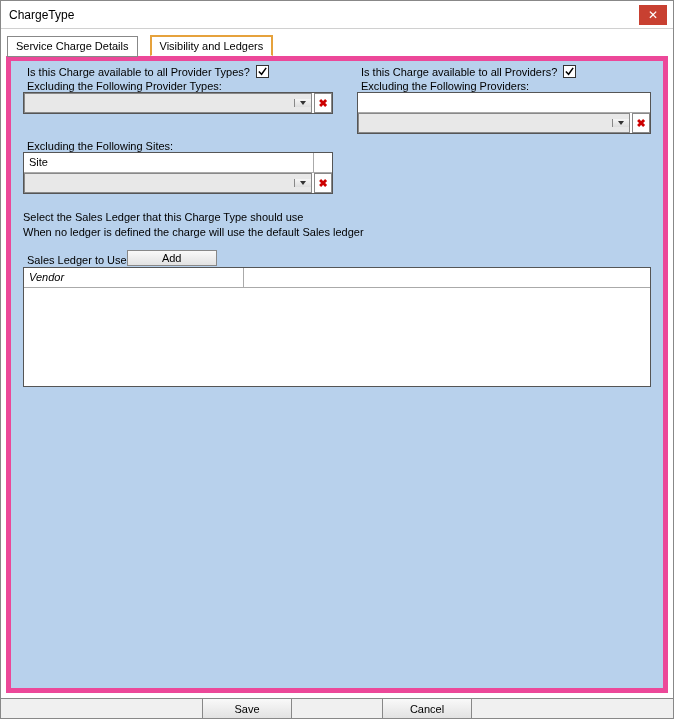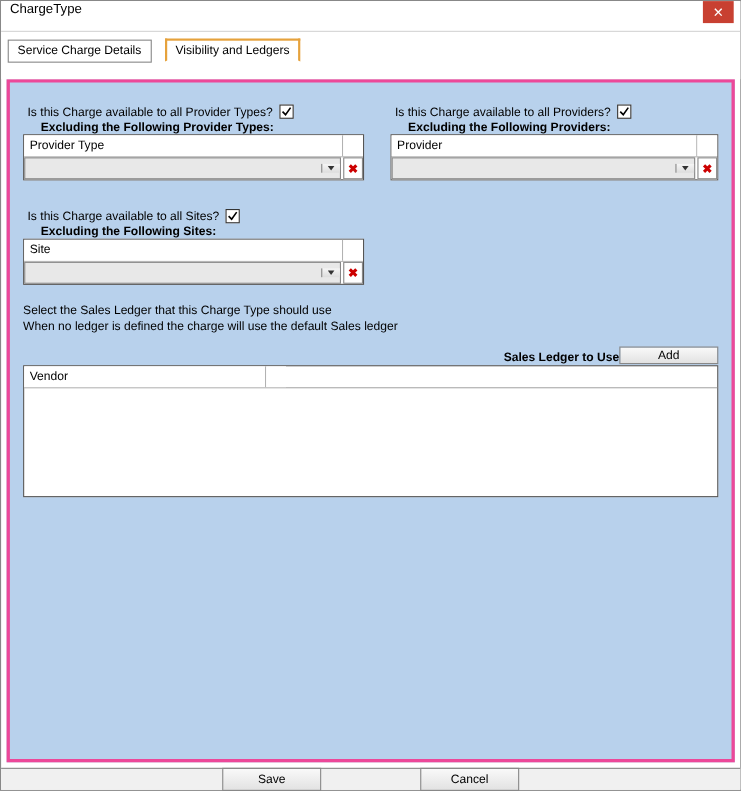--- a/index.html
+++ b/index.html
@@ -16,36 +16,37 @@
     border: 1px solid #888;
     background: #fff;
     position: relative;
     display: flex;
     flex-direction: column;
   }
   .titlebar {
     height: 28px;
     background: #fff;
     display: flex;
+    align-items: center;
     padding: 0 6px 0 8px;
     border-bottom: 1px solid #d0d0d0;
     justify-content: space-between;
   }
   .titlebar-title { font-size: 12px; }
   .close-btn {
     width: 28px; height: 20px;
     background: #c84031;
     color: #fff;
     display: flex; align-items: center; justify-content: center;
     font-size: 12px;
     cursor: pointer;
   }
   .tabs {
     display: flex;
-    padding: 6px 6px 16px 6px;
+    padding: 6px 6px 0 6px;
     background: #fff;
     position: relative;
     z-index: 2;
   }
   .tab {
     padding: 3px 8px;
     border: 1px solid #888;
     border-bottom: 1px solid #888;
     background: #fff;
     font-size: 11px;
@@ -57,24 +58,24 @@
   .tab.active {
     border: 2px solid #e6a23c;
     border-bottom: 1px solid #fff;
     z-index: 5;
     top:0;
     margin-left:12px;
   }
   .panel {
     flex: 1;
     margin: 0 5px 5px 5px;
-    border: 3px solid #ec4899;
+    border: 5px solid #ec4899;
     background: #b8d1ec;
     position: relative;
-    padding: 20px 12px 10px 12px;
+    padding: 4px 12px 10px 12px;
     display: flex;
     flex-direction: column;
   }
   .upper {
     display: flex;
     gap: 24px;
   }
   .col-left {
     flex: 0 0 310px;
     display: flex;
@@ -86,21 +87,21 @@
     display: flex;
     flex-direction: column;
   }
   .section { }
   .question-row {
     display: flex;
     align-items: center;
     gap: 6px;
     margin: 0 0 2px 4px;
   }
-  .bold-label { font-weight: bold; margin-left: 16px; font-size: 11px; }
+  .bold-label { font-weight: normal; margin-left: 4px; font-size: 11px; }
   .chk {
     width: 13px; height: 13px;
     border: 1px solid #333;
     background: #fff;
     display: inline-flex;
     align-items: center; justify-content: center;
     cursor: pointer;
   }
   .chk svg { width: 11px; height:11px; }
   .grid-wrap {
@@ -165,21 +166,21 @@
   }
   .ledger-help {
     text-align:left;
     font-size: 11px;
     line-height:1.35;
     margin-bottom: 10px;
   }
   .ledger-title-row {
     display:flex;
     align-items:flex-end;
-    justify-content:flex-end;
+    justify-content:flex-start;
     margin-bottom:1px;
   }
   .add-btn {
     width: 90px;
     height: 16px;
     background: linear-gradient(#f9f9f9,#e2e2e2);
     border:1px solid #888;
     font-size:11px;
     cursor:pointer;
   }
@@ -187,20 +188,21 @@
     border:1px solid #555;
     background:#fff;
     height:120px;
     display:flex;
     flex-direction:column;
   }
   .ledger-grid .hdr-row {
     display:flex;
     height:20px;
     border-bottom:1px solid #aaa;
+    font-style:italic;
   }
   .ledger-grid .hdr {
     padding:3px 5px;
     border-right:1px solid #aaa;
     background:#fff;
     font-size:11px;
   }
   .ledger-grid .hdr.vendor { flex:0 0 220px; }
   .ledger-grid .hdr.sales { flex:1; }
   .ledger-grid .hdr.spacer { flex:0 0 18px; border-right:none; }
@@ -250,50 +252,38 @@
           <div class="question-row">
             <span>Is this Charge available to all Provider Types?</span>
             <div class="chk">
               <svg viewBox="0 0 12 12">
                   <path d="M2 6 L5 9 L10 2" stroke="#000" stroke-width="1.6" fill="none"></path>
                 </svg>
             </div>
           </div>
           <div class="bold-label">Excluding the Following Provider Types:</div>
           <div class="grid-wrap provider-types-grid">
-            <div class="grid-header-row">
-              <div class="grid-header">Provider Type</div>
-              <div class="grid-header last"></div>
-            </div>
             <div class="grid-edit-row">
               <div class="grid-combo">
                 <div class="combo-input"></div>
                 <div class="combo-btn">
                   <svg viewBox="0 0 8 8">
                       <path d="M1 2 L4 6 L7 2 Z" fill="#333"></path>
                     </svg>
                 </div>
               </div>
               <div class="del-btn">
                 <span>✖</span>
               </div>
             </div>
             <div class="grid-body"></div>
           </div>
         </div>
 
         <div class="section" style="margin-top:16px;">
-          <div class="question-row">
-            <span>Is this Charge available to all Sites?</span>
-            <div class="chk">
-              <svg viewBox="0 0 12 12">
-                  <path d="M2 6 L5 9 L10 2" stroke="#000" stroke-width="1.6" fill="none"></path>
-                </svg>
-            </div>
-          </div>
           <div class="bold-label">Excluding the Following Sites:</div>
           <div class="grid-wrap sites-grid">
             <div class="grid-header-row">
               <div class="grid-header">Site</div>
               <div class="grid-header last"></div>
             </div>
             <div class="grid-edit-row">
               <div class="grid-combo">
                 <div class="combo-input"></div>
                 <div class="combo-btn">
@@ -319,21 +309,20 @@
             <span>Is this Charge available to all Providers?</span>
             <div class="chk">
               <svg viewBox="0 0 12 12">
                   <path d="M2 6 L5 9 L10 2" stroke="#000" stroke-width="1.6" fill="none"></path>
                 </svg>
             </div>
           </div>
           <div class="bold-label">Excluding the Following Providers:</div>
           <div class="grid-wrap providers-grid">
             <div class="grid-header-row">
-              <div class="grid-header">Provider</div>
               <div class="grid-header last"></div>
             </div>
             <div class="grid-edit-row">
               <div class="grid-combo">
                 <div class="combo-input"></div>
                 <div class="combo-btn">
                   <svg viewBox="0 0 8 8">
                       <path d="M1 2 L4 6 L7 2 Z" fill="#333"></path>
                     </svg>
                 </div>

